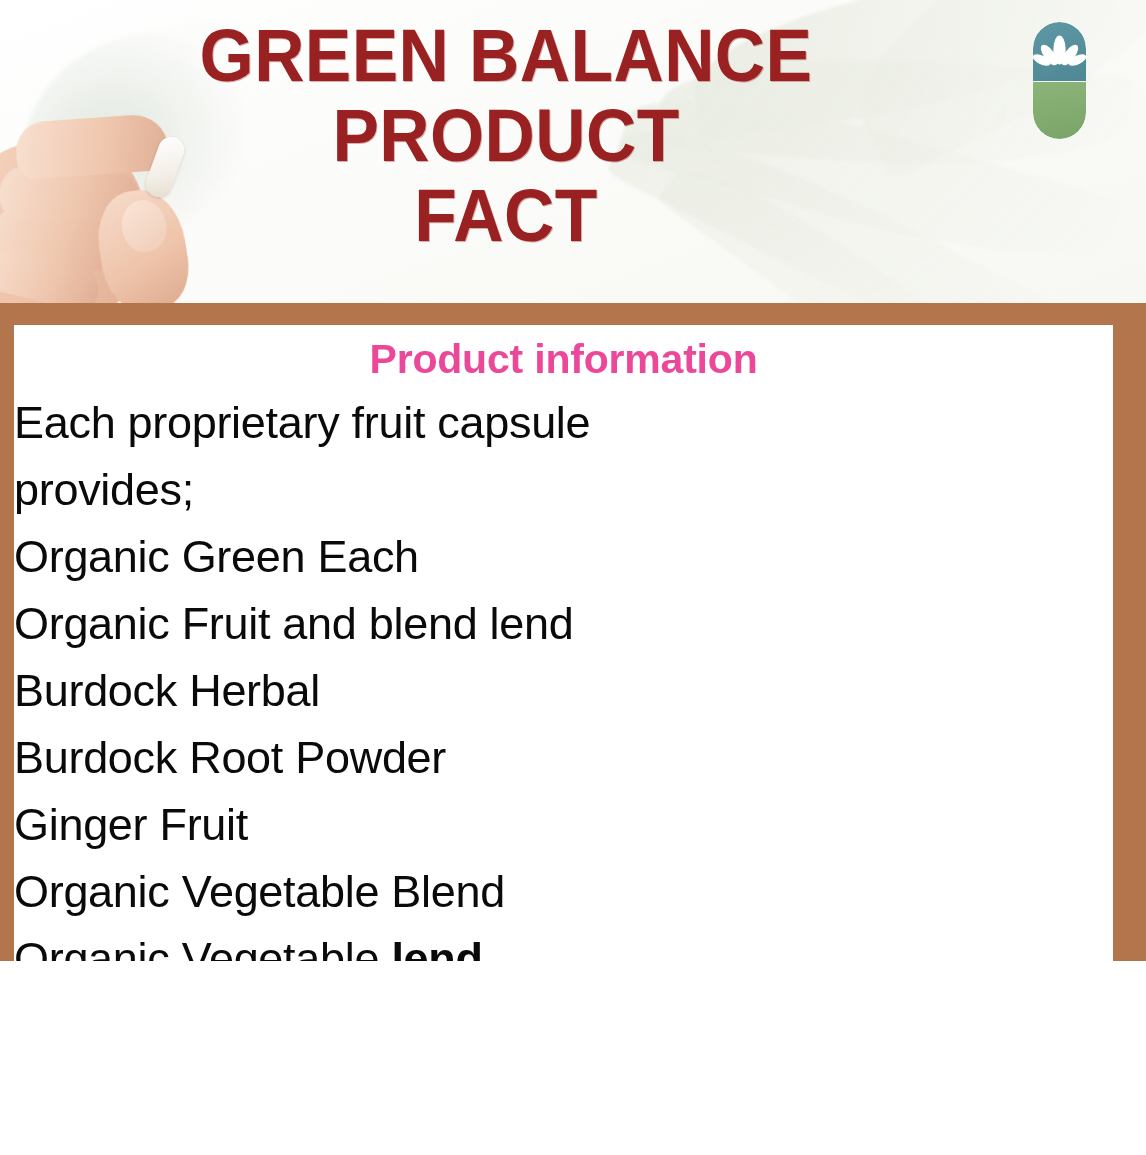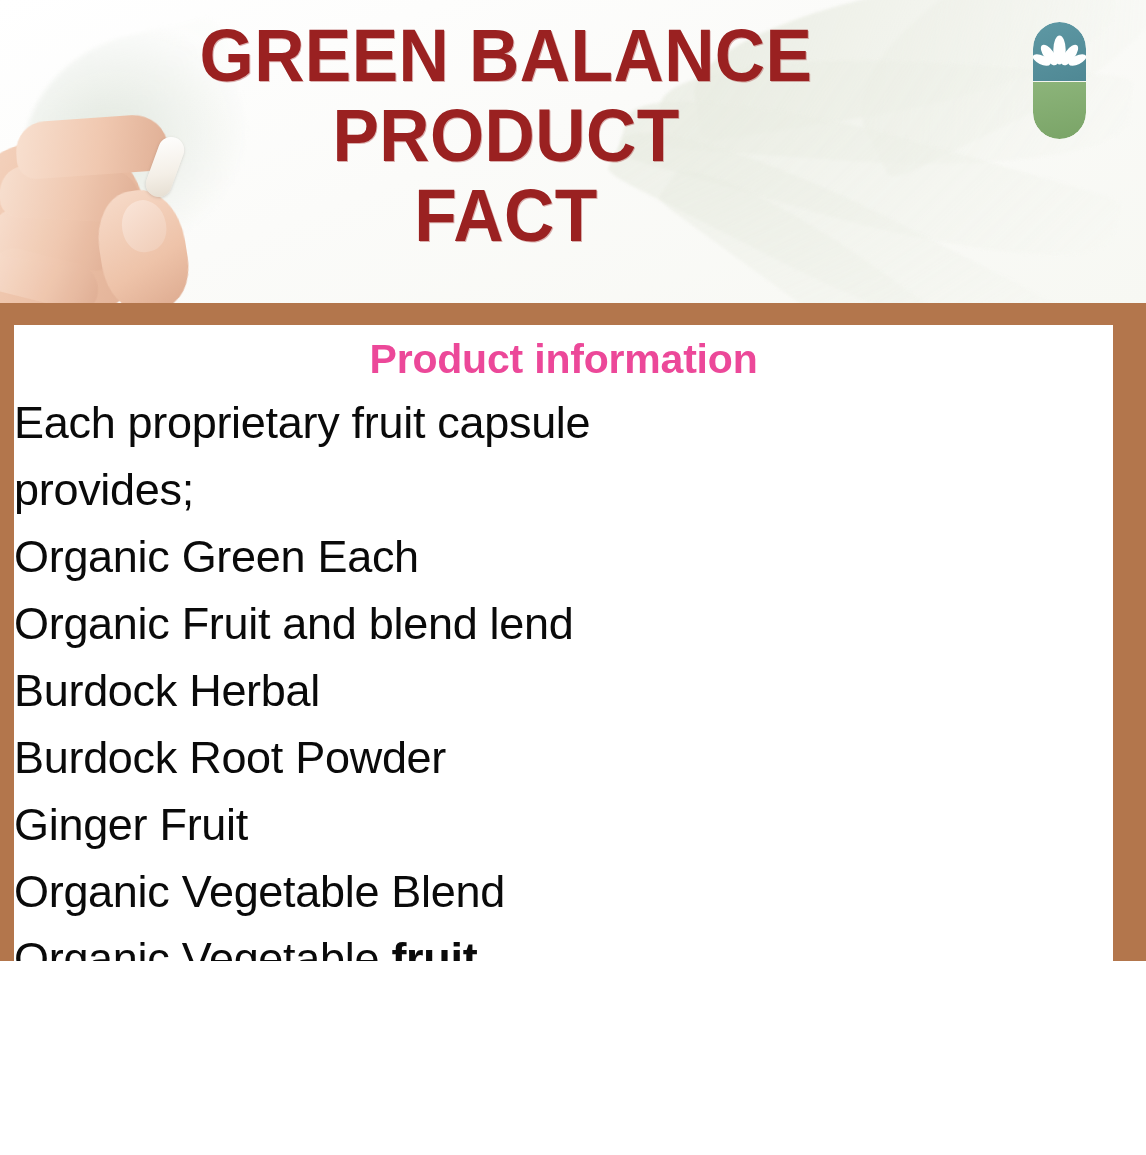--- a/index.html
+++ b/index.html
@@ -271,21 +271,21 @@
 
     <ul class="info-list">
       <li><span>Each proprietary fruit capsule
 provides;</span><b></b></li>
       <li><span>Organic Green Each</span><b></b></li>
       <li><span>Organic Fruit and blend lend</span><b></b></li>
       <li><span>Burdock Herbal</span><b></b></li>
       <li><span>Burdock Root Powder</span><b></b></li>
       <li><span>Ginger Fruit</span><b></b></li>
       <li><span>Organic Vegetable Blend</span><b></b></li>
-      <li><span>Organic Vegetable </span><b>fruit</b></li>
+      <li><span>Organic Vegetable </span><b>lend</b></li>
     </ul>
   </div>
 
   <div class="footer-photo">
     <div class="blob p1"></div>
     <div class="blob p2"></div>
     <div class="blob p3"></div>
     <div class="blob p4"></div>
     <div class="blob p5"></div>
     <div class="blob p6"></div>

